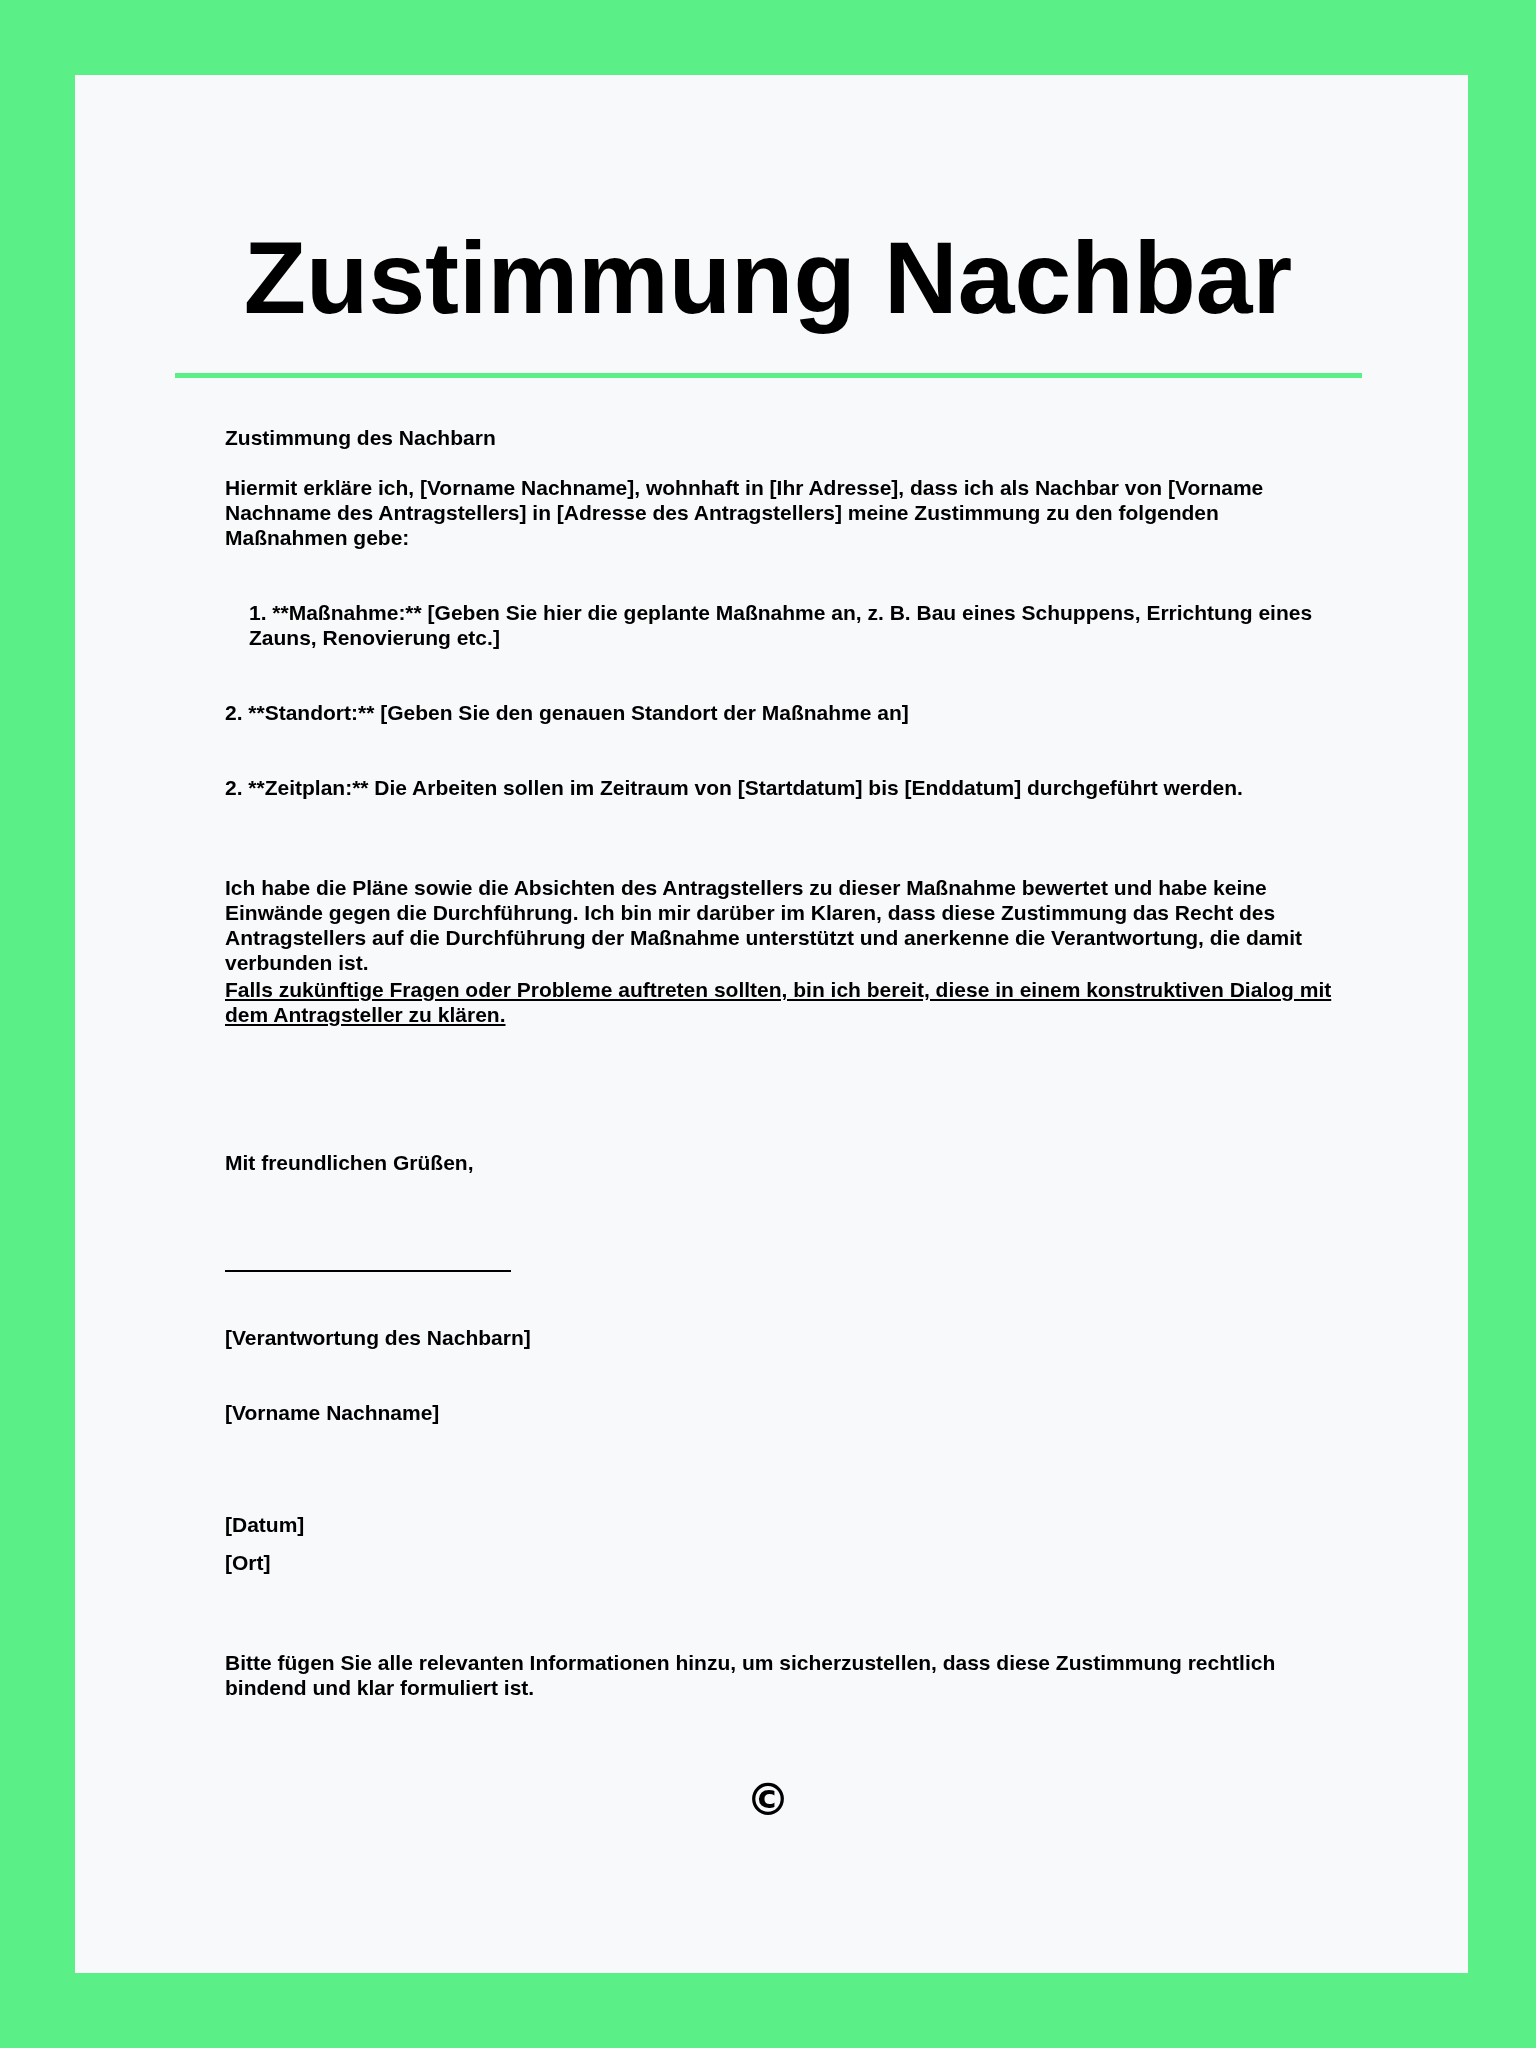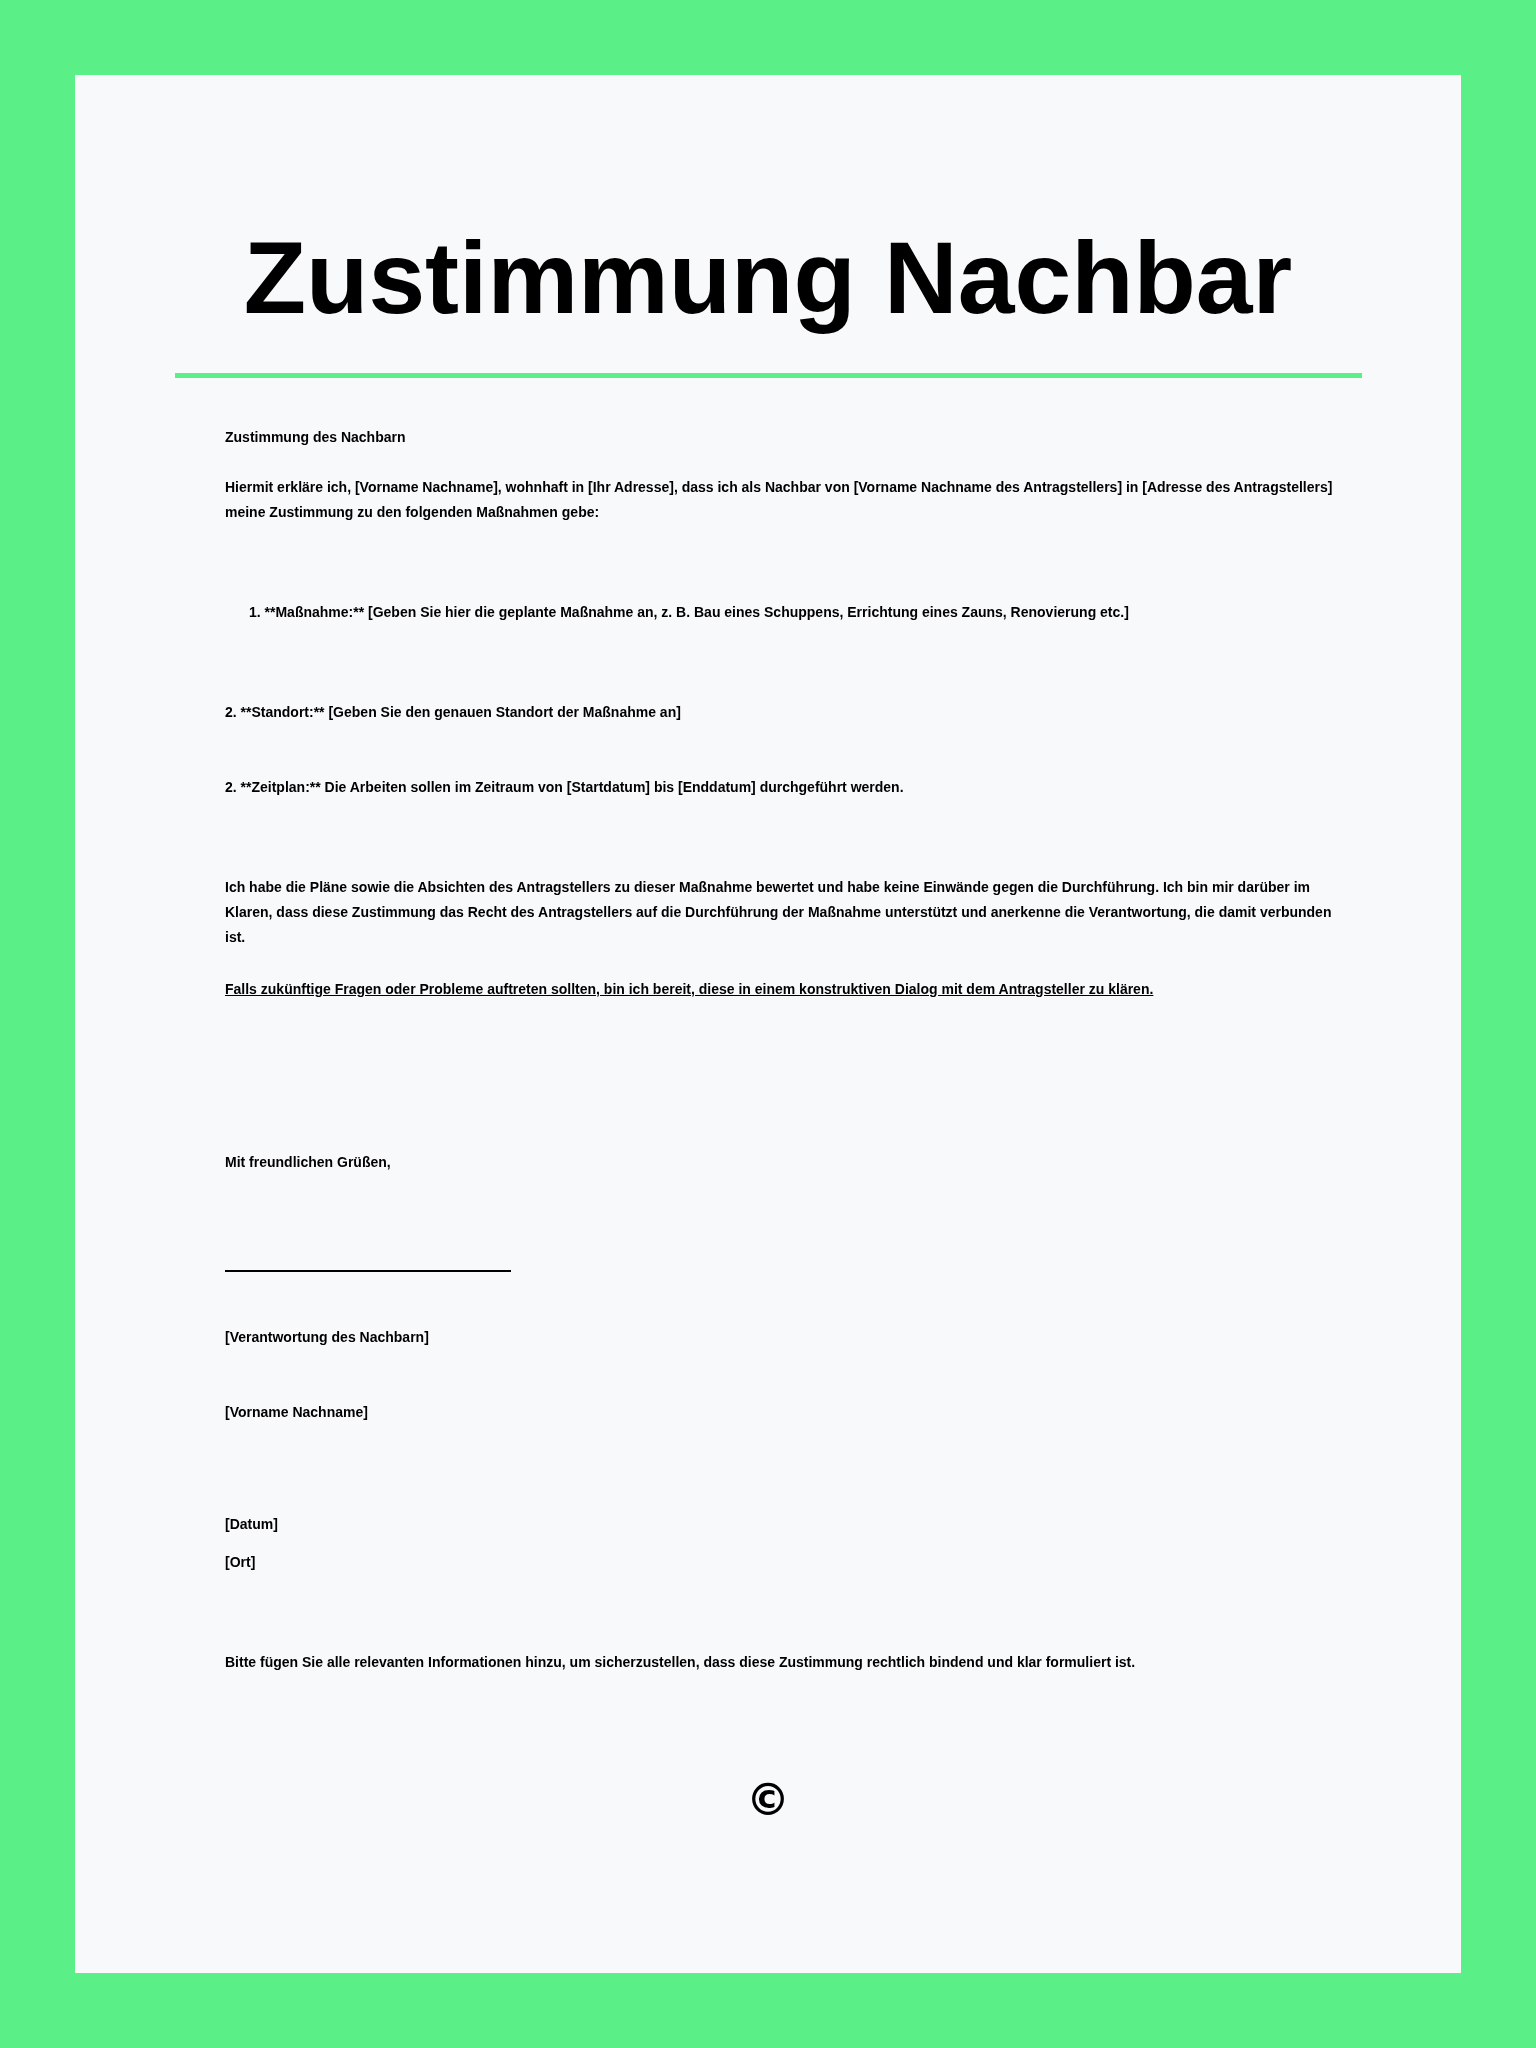--- a/index.html
+++ b/index.html
@@ -14,20 +14,21 @@
       overflow: hidden;
       font-family: "Liberation Sans", sans-serif;
     }
     .page {
       position: absolute;
       left: 75px;
       top: 75px;
       width: 1386px;
       height: 1898px;
       background: #f8f9fb;
+      padding-left: 7px;
     }
     .title {
       position: absolute;
       left: 0;
       width: 1386px;
       top: 143px;
       margin: 0;
       text-align: center;
       font-family: "Liberation Sans", sans-serif;
       font-weight: bold;
@@ -43,21 +44,21 @@
       width: 1187px;
       height: 5px;
       background: #5af087;
     }
     .block {
       position: absolute;
       left: 150px;
       width: 1120px;
       font-family: "Liberation Sans", sans-serif;
       font-weight: bold;
-      font-size: 14px;
+      font-size: 21px;
       line-height: 25px;
       color: #000;
       margin: 0;
     }
     .sig-line {
       position: absolute;
       left: 150px;
       top: 1195px;
       width: 286px;
       height: 2px;

